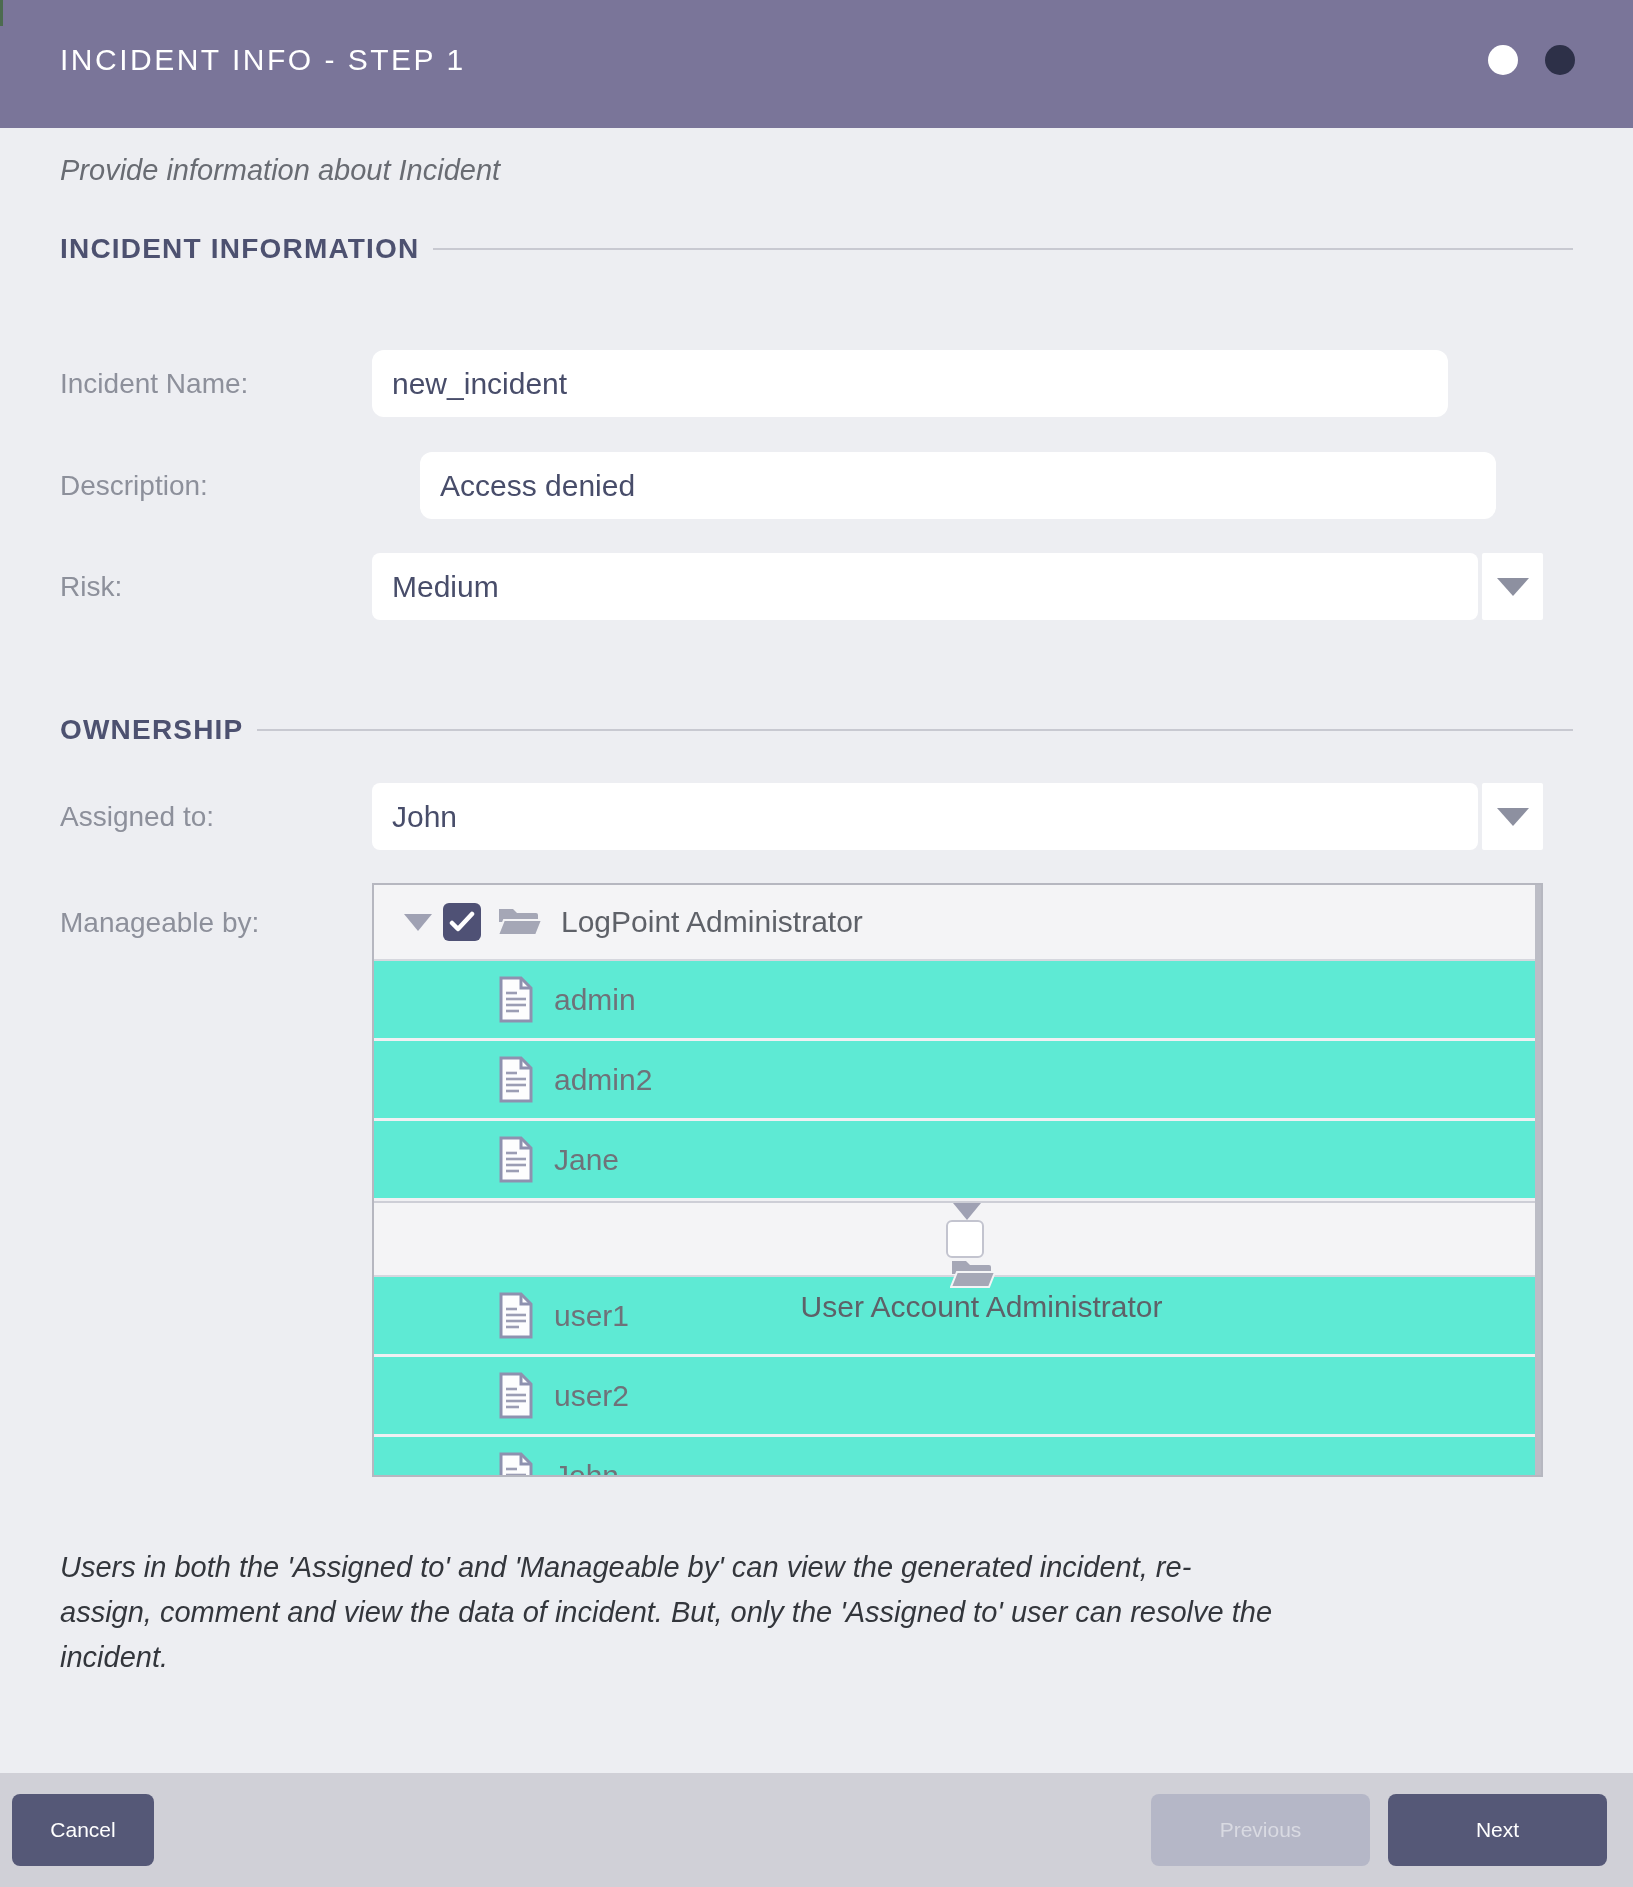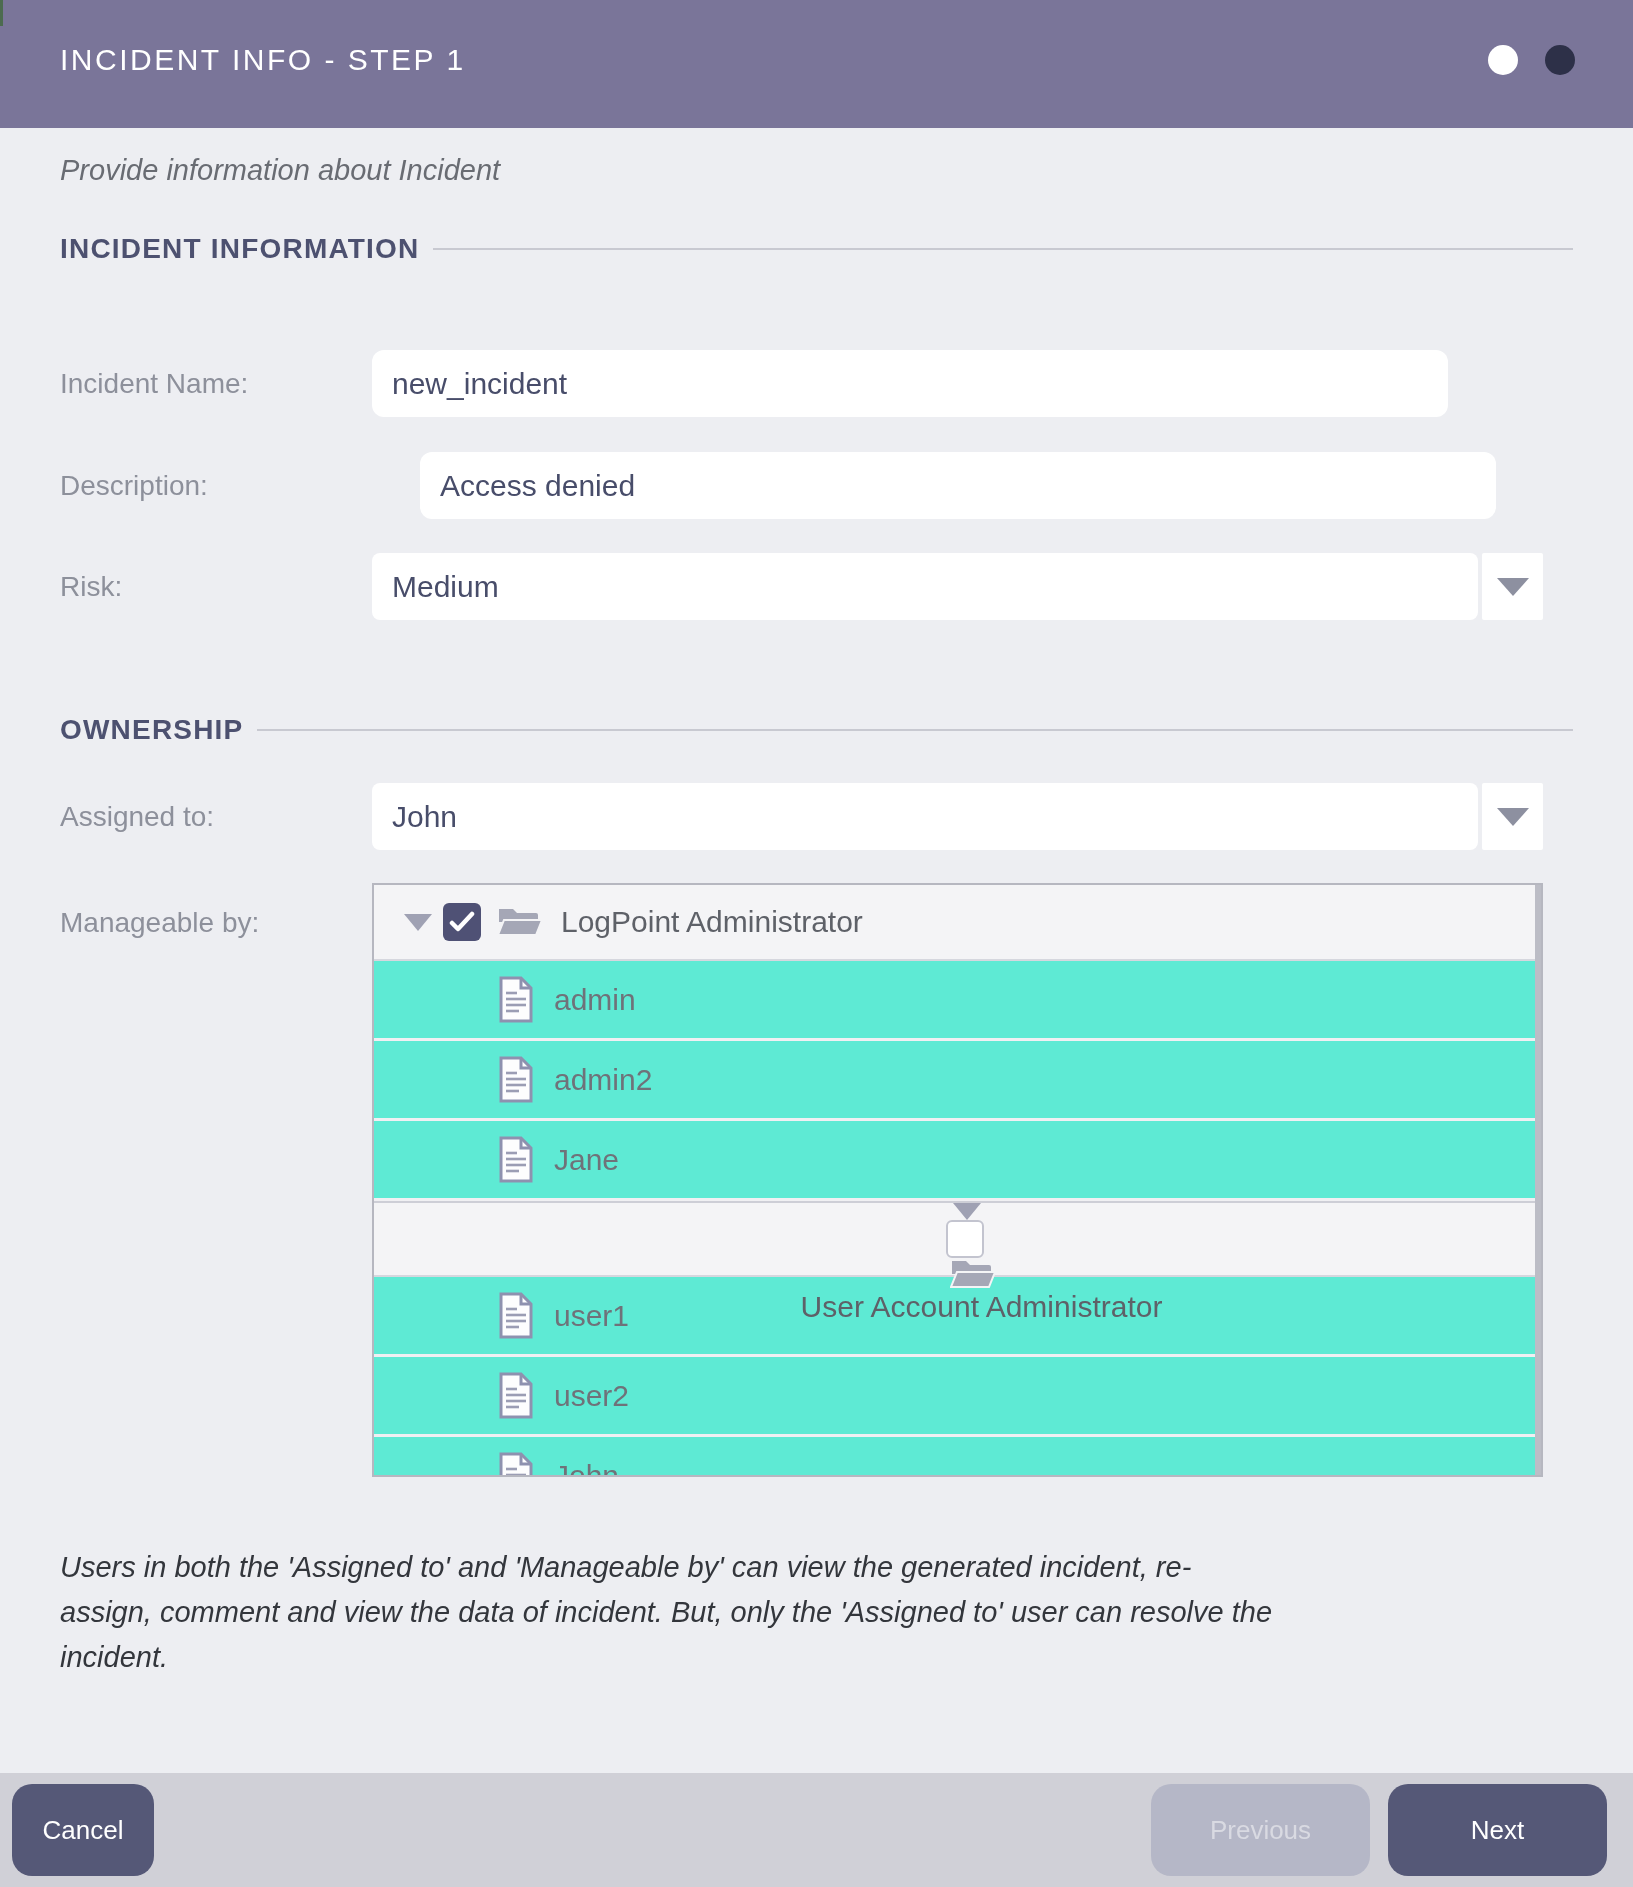--- a/index.html
+++ b/index.html
@@ -77,22 +77,22 @@
   .user-name { font-size:30px; color:#6f7279; margin-left:20px; }
   .folder-icon, .doc-icon { flex-shrink:0; display:block; }
 
   
   .note { margin-top:68px; max-width:1215px; font-size:29px; font-style:italic;
           color:#33363c; line-height:45px; }
 
   
   .footer { margin-top:auto; height:114px; background:#d0d0d7; flex-shrink:0;
             display:flex; align-items:center; padding:0 26px 0 12px; }
-  .btn { height:92px; border:none; border-radius:20px; font-family:inherit;
-         font-size:26px; display:flex; align-items:center; justify-content:center;
+  .btn { height:72px; border:none; border-radius:8px; font-family:inherit;
+         font-size:21px; display:flex; align-items:center; justify-content:center;
          cursor:pointer; }
   .btn-cancel { width:142px; background:#555877; color:#ffffff; }
   .btn-previous { width:219px; background:#b5b7c7; color:#d9dae2; margin-left:auto;
                   cursor:default; }
   .btn-next { width:219px; background:#555877; color:#ffffff; margin-left:18px; }
 </style>
 </head>
 <body>
 
 <div class="app">

